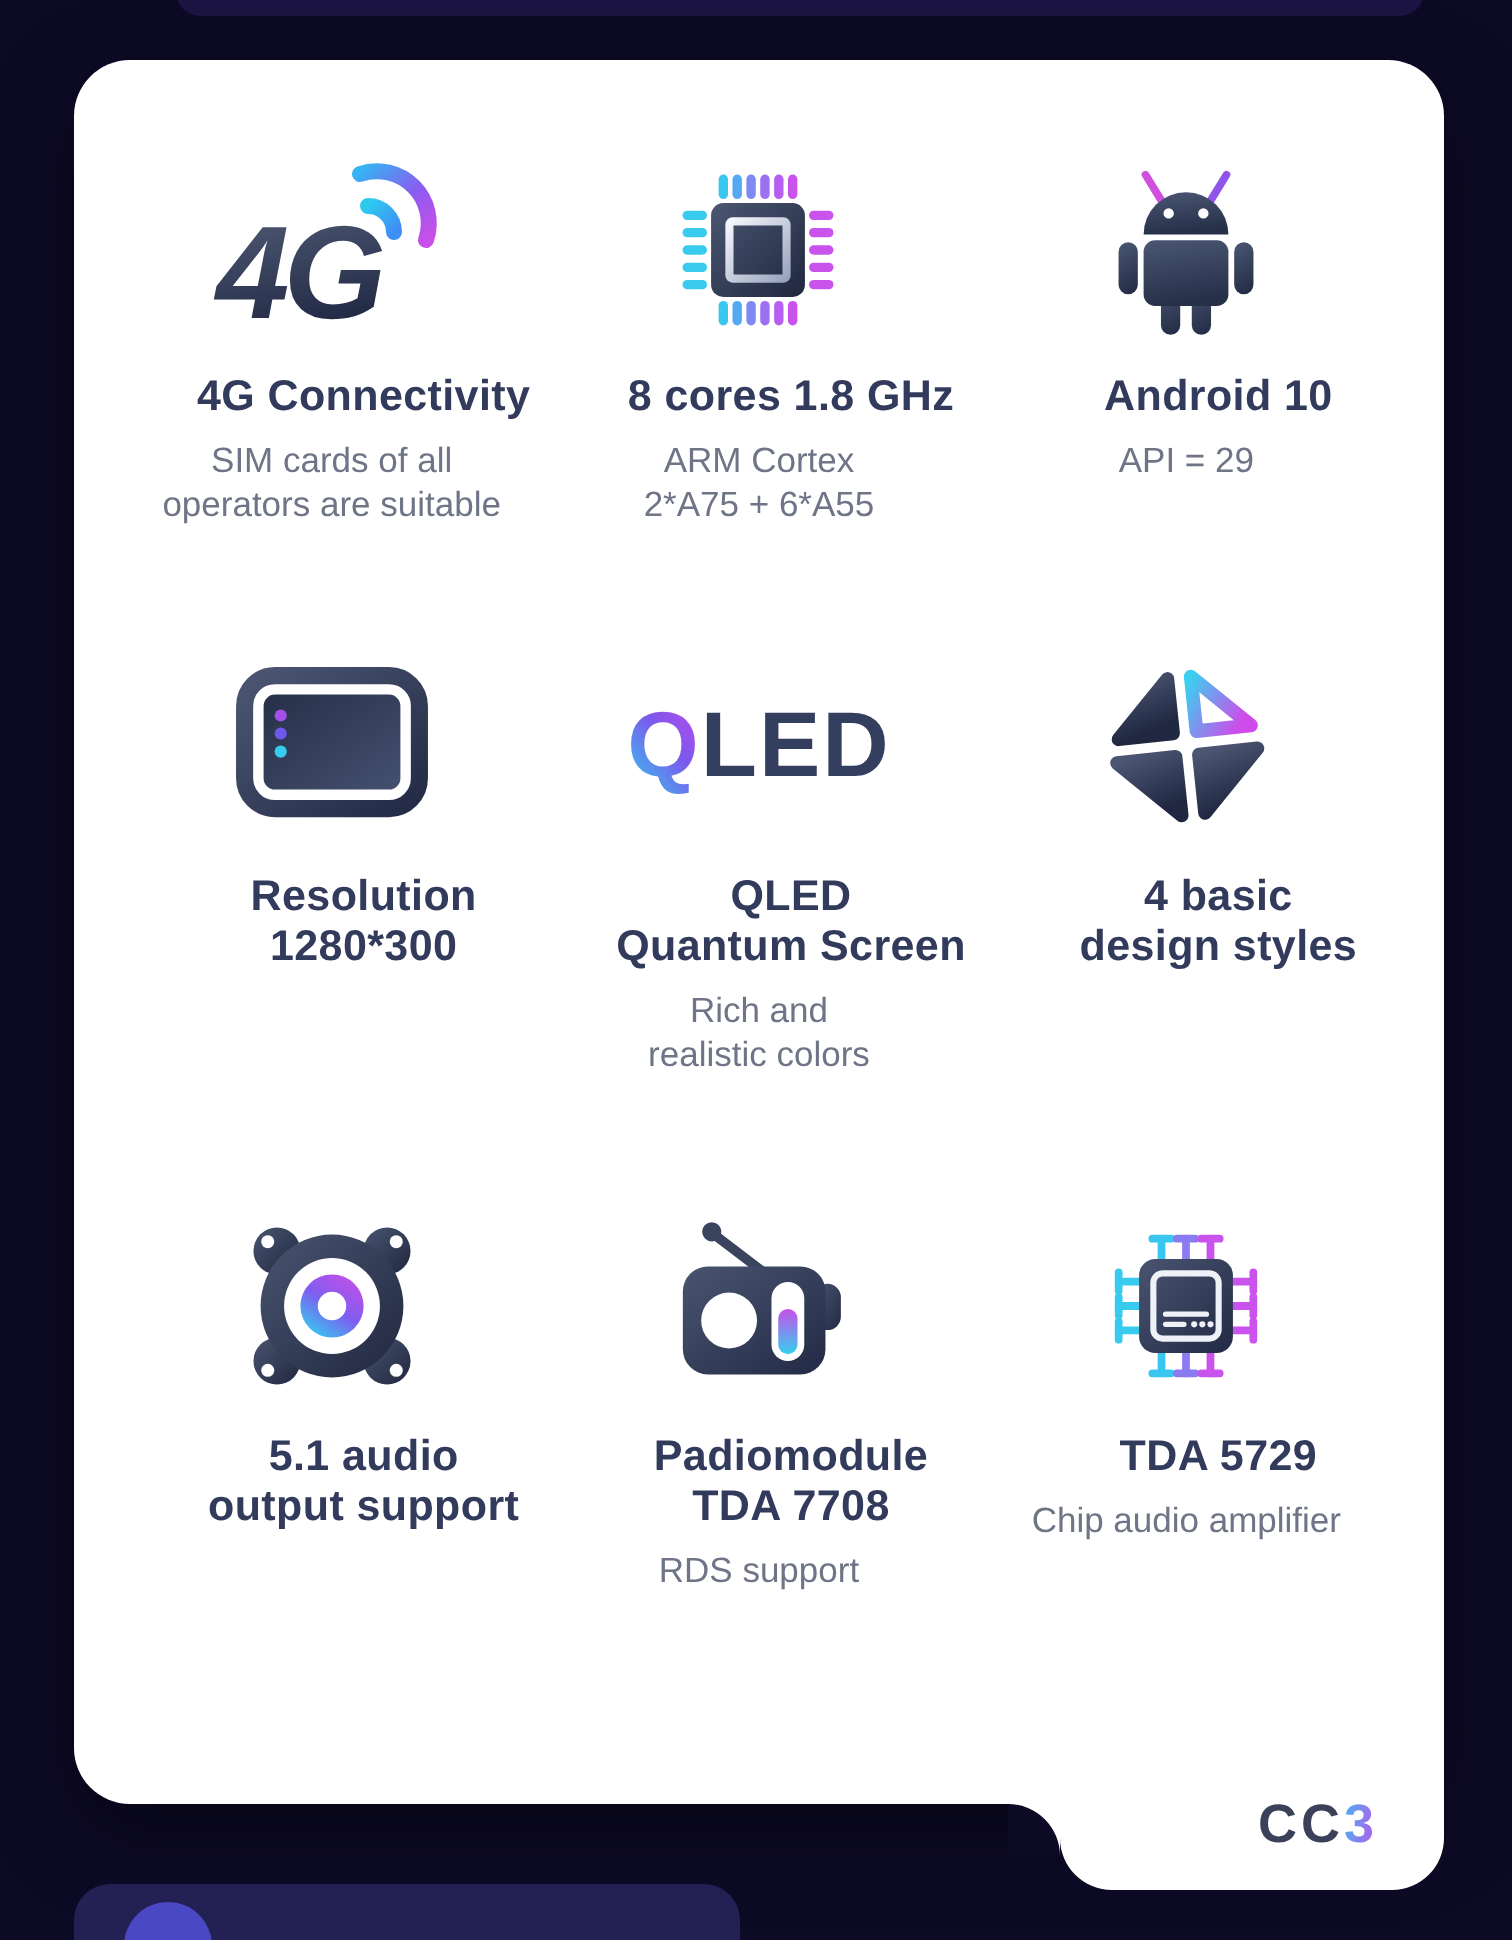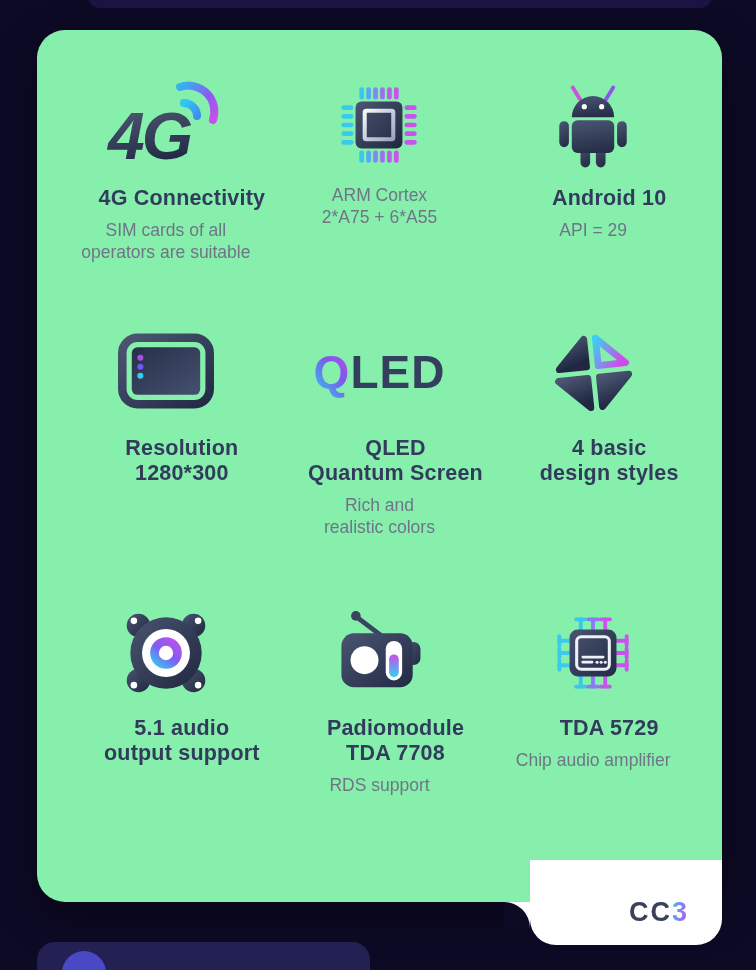--- a/index.html
+++ b/index.html
@@ -1,20 +1,20 @@
 <!DOCTYPE html>
 <html><head>
 <meta charset="utf-8">
 <style>
   html,body{margin:0;padding:0;background:#0d0a26;}
   .stage{position:relative;width:756px;height:970px;background:#0d0a26;overflow:hidden;
          font-family:"Liberation Sans",sans-serif;}
   .prev-strip{position:absolute;left:88px;top:-18px;width:624px;height:26px;
               border-radius:12px;background:#1c1442;}
-  .card{position:absolute;left:37px;top:30px;width:685px;height:872px;background:#86efac;
+  .card{position:absolute;left:37px;top:30px;width:685px;height:872px;background:#ffffff;
         border-radius:28px;box-shadow:0 14px 44px rgba(0,0,0,.45);}
   .grid{box-sizing:border-box;width:100%;padding:44px 22px 0;display:grid;
         grid-template-columns:1fr 1fr 1fr;grid-template-rows:238px 278px 280px;}
   .cell{display:flex;flex-direction:column;align-items:center;text-align:center;}
   .icon-box{display:flex;align-items:center;justify-content:center;}
   .r1 .icon-box{height:102px;}
   .r2 .icon-box{height:104px;margin-top:8px;}
   .r3 .icon-box{height:106px;margin-top:10px;}
   .title{margin-top:10px;font-size:21.5px;font-weight:bold;color:#333b5c;line-height:1.16;
          white-space:pre-line;letter-spacing:.2px;margin-left:32px;}
@@ -117,20 +117,21 @@
             <rect x="30.7" y="75" width="4.6" height="12" rx="2.3" fill="#39c7ef"></rect>
             <rect x="37.5" y="75" width="4.6" height="12" rx="2.3" fill="#55a9f2"></rect>
             <rect x="44.3" y="75" width="4.6" height="12" rx="2.3" fill="#7d8af2"></rect>
             <rect x="51.1" y="75" width="4.6" height="12" rx="2.3" fill="#9c70f0"></rect>
             <rect x="57.9" y="75" width="4.6" height="12" rx="2.3" fill="#b75fee"></rect>
             <rect x="64.7" y="75" width="4.6" height="12" rx="2.3" fill="#c953ec"></rect>
             <rect x="27" y="27" width="46" height="46" rx="6" fill="url(#cpuB)"></rect>
             <rect x="36" y="36" width="28" height="28" rx="1.5" fill="none" stroke="url(#cpuI)" stroke-width="4"></rect>
           </svg>
         </div>
+        <div class="title">8 cores 1.8 GHz</div>
         <div class="desc">ARM Cortex
 2*A75 + 6*A55</div>
       </div>
 
       <div class="cell r1">
         <div class="icon-box">
           <svg width="106" height="96" viewBox="0 0 110 96">
             <defs>
               <linearGradient id="agrad" x1="0" y1="0" x2="0.2" y2="1">
                 <stop offset="0" stop-color="#4a5673"></stop>

